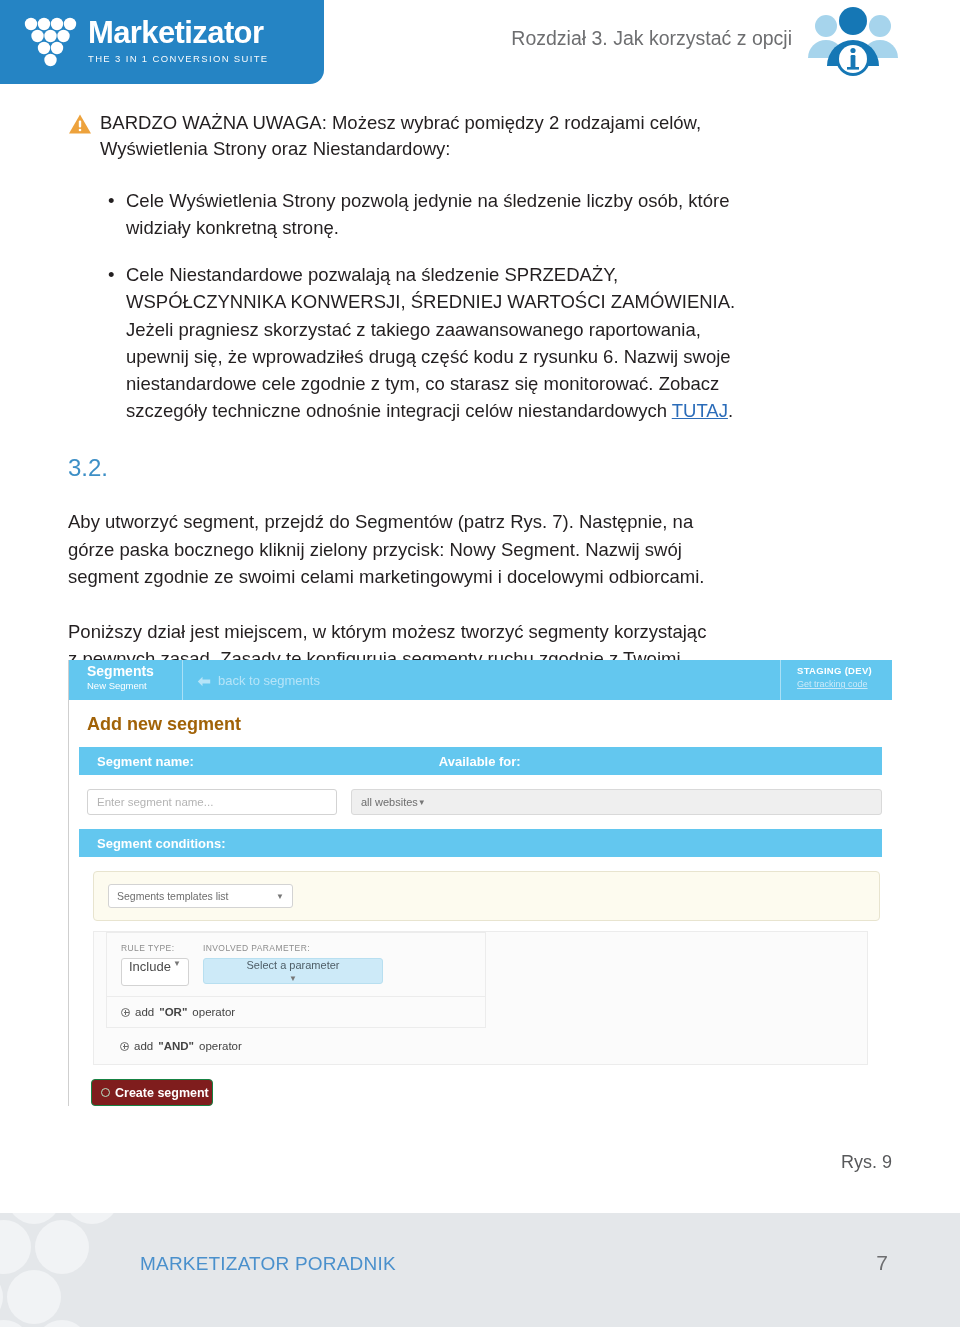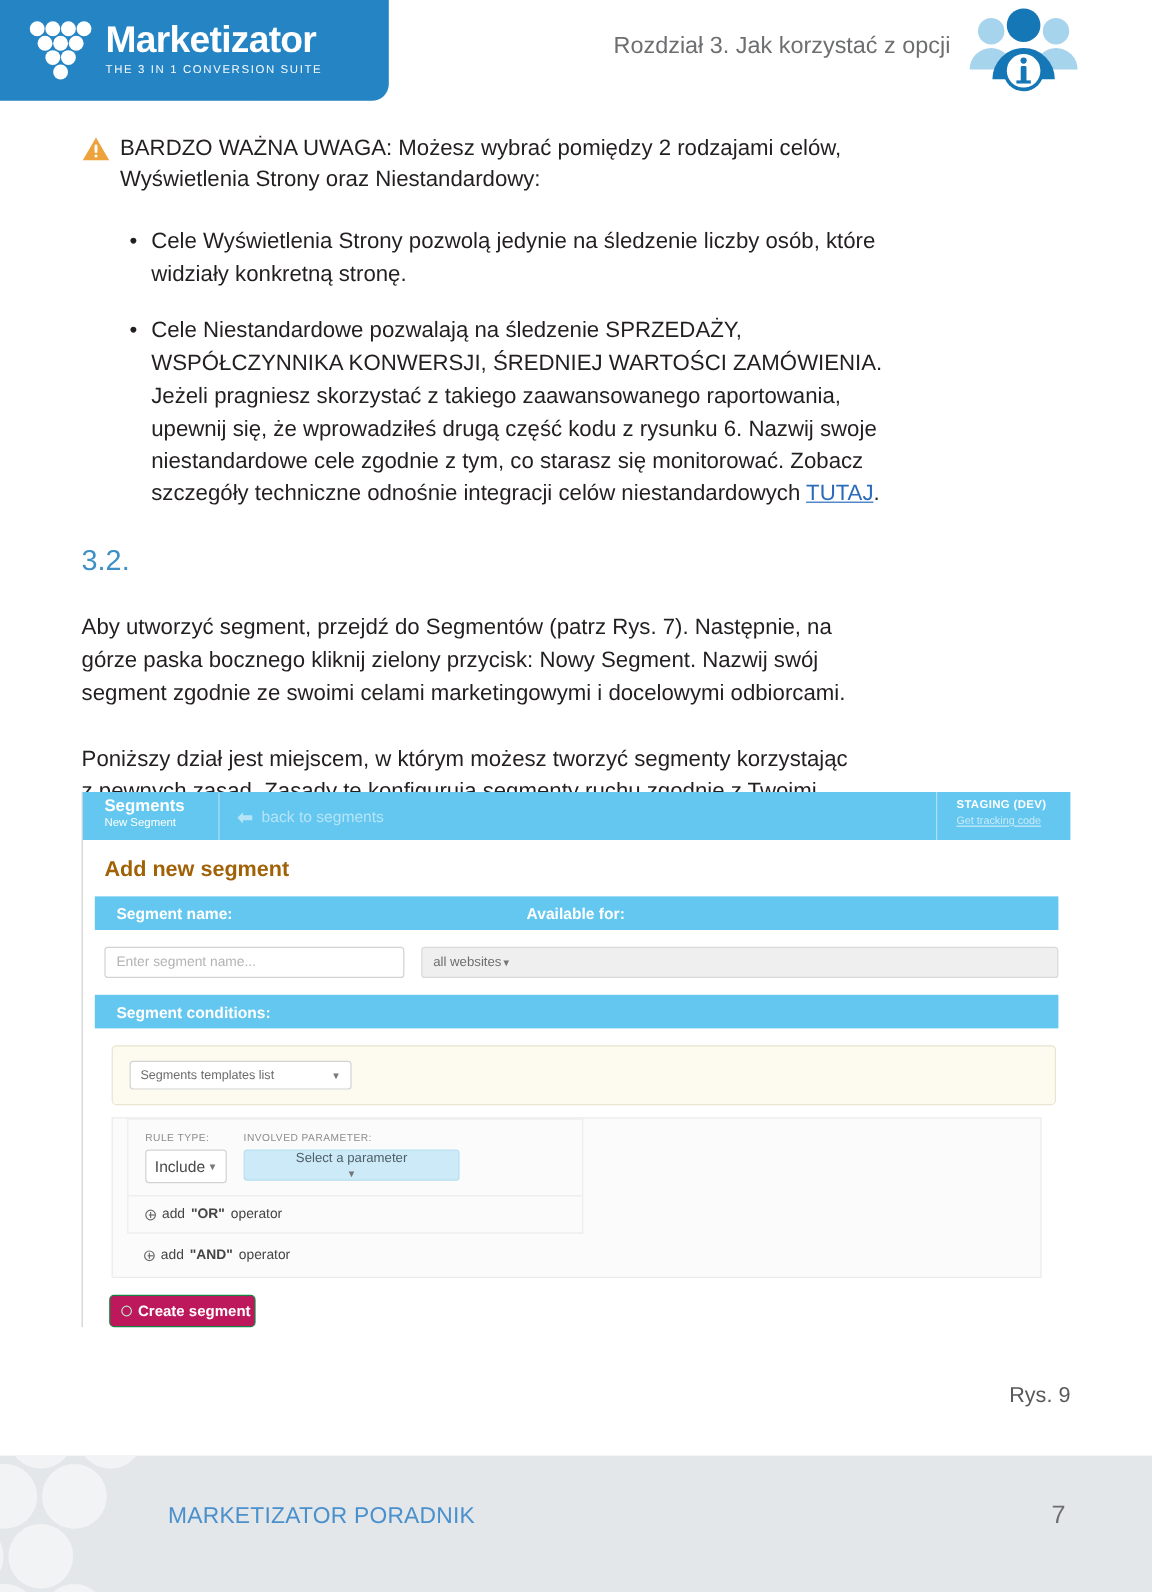--- a/index.html
+++ b/index.html
@@ -312,21 +312,21 @@
     letter-spacing: 0.4px;
     margin-bottom: 5px;
   }
   .rule-include {
     width: 68px; height: 28px;
     border: 1px solid #d3d3d3;
     border-radius: 3px;
     background: #ffffff;
     color: #4a4a4a;
     font-size: 13px;
-    display: flex; align-items: center; justify-content: space-between;
+    display: flex; align-items: flex-start; justify-content: space-between;
     padding: 0 7px;
   }
   .rule-param {
     width: 180px; height: 26px;
     border: 1px solid #b8dff0;
     border-radius: 3px;
     background: #cdeaf8;
     color: #4e5d66;
     font-size: 11px;
     display: flex; align-items: center; justify-content: space-between;
@@ -359,21 +359,21 @@
   .plus::before { left: 1.5px; top: 3.3px; width: 5px; height: 1px; }
   .plus::after { left: 3.3px; top: 1.5px; width: 1px; height: 5px; }
   .op-strong { font-weight: bold; }
   .cond-outer {
     border: 1px solid #ececec;
     background: #fbfbfb;
     margin: 0 12px 0 12px;
   }
   .btn-create {
     margin: 14px 0 16px 22px;
-    background: #be185d;
+    background: #7f1d1d;
     border: 1px solid #178243;
     border-radius: 4px;
     color: #ffffff;
     font-size: 12.5px;
     font-weight: bold;
     height: 27px;
     width: 122px;
     display: flex; align-items: center; gap: 5px;
     padding-left: 9px;
   }

